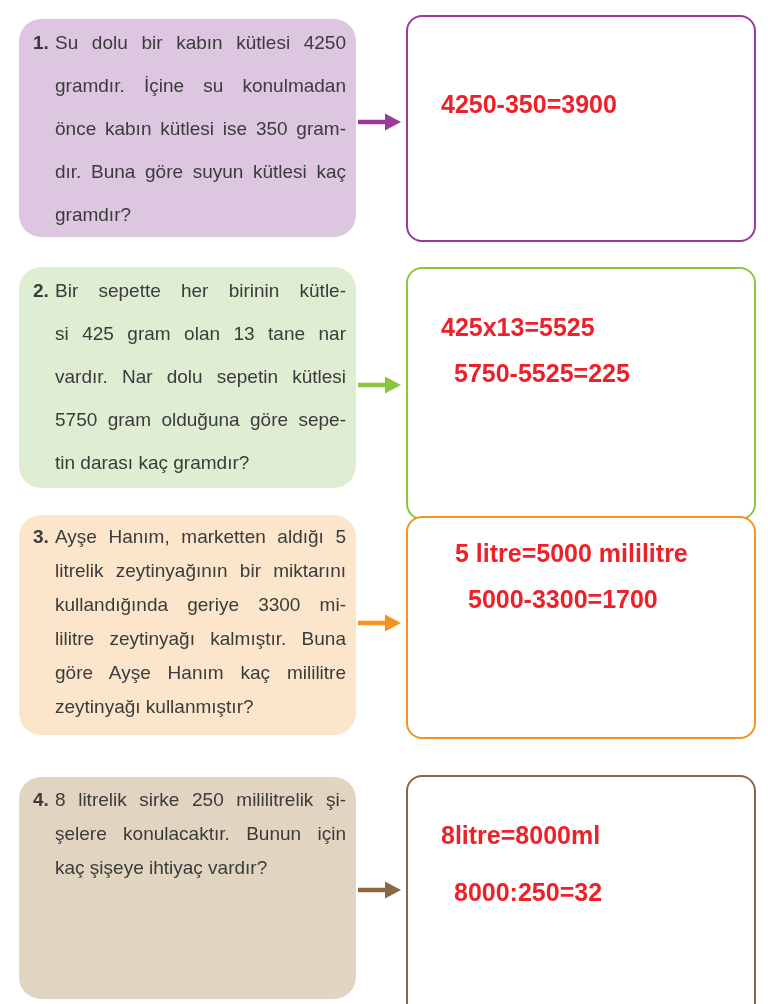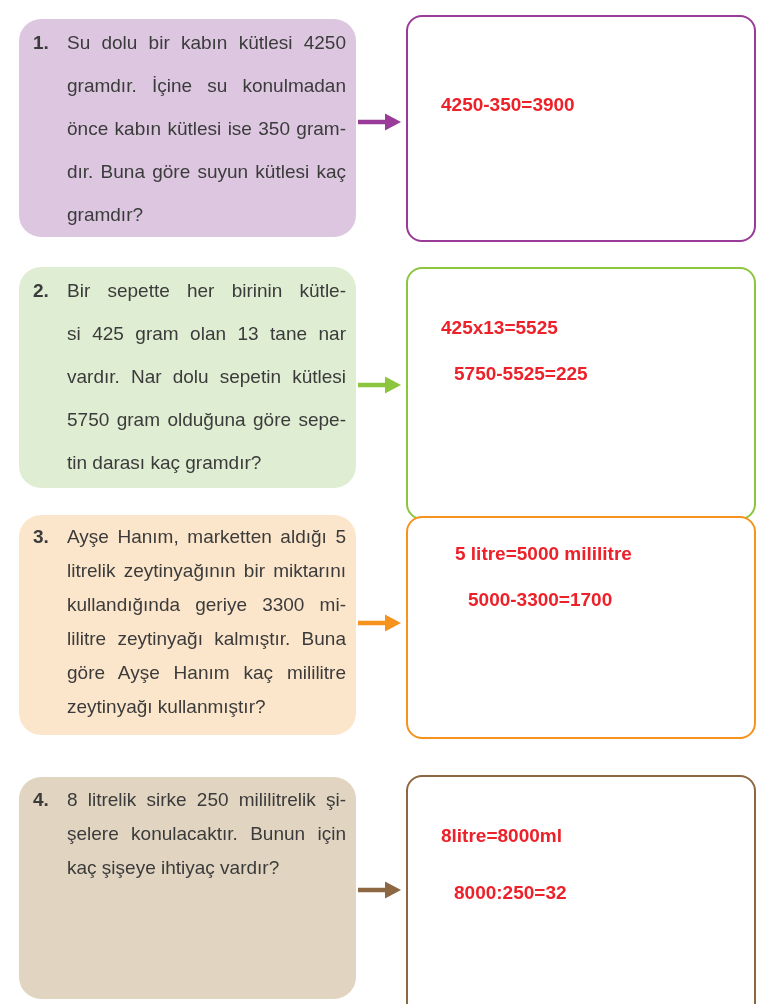--- a/index.html
+++ b/index.html
@@ -14,41 +14,41 @@
     border-radius: 22px; box-sizing: border-box;
     padding: 2px 10px 0 14px;
     display: flex; align-items: flex-start;
     font-size: 19px;
   }
   .q1 { top: 19px;  height: 218px; }
   .q2 { top: 267px; height: 221px; }
   .q3 { top: 515px; height: 220px; padding-top: 5px; }
   .q4 { top: 777px; height: 222px; padding-top: 6px; }
   .qnum { font-weight: bold; width: 22px; flex: none; }
-  .qtext { flex: 1; min-width: 0; margin-left: 12px; }
+  .qtext { flex: 1; min-width: 0; }
   .q1 .line, .q1 .qnum, .q2 .line, .q2 .qnum { line-height: 43px; }
   .q3 .line, .q3 .qnum, .q4 .line, .q4 .qnum { line-height: 34px; }
   .qtext .line { text-align: justify; text-align-last: justify; }
   .qtext .line:last-child { text-align-last: left; }
 
   
   .arrow { position: absolute; left: 356px; width: 46px; height: 24px; }
   .ar1 { top: 110px; } .ar2 { top: 373px; } .ar3 { top: 611px; } .ar4 { top: 878px; }
 
   
   .abox {
     position: absolute; left: 406px; width: 350px;
     border: 2px solid; border-radius: 16px; background: #ffffff;
     box-sizing: border-box;
   }
   .a1 { top: 15px;  height: 227px; padding: 74px 12px 0 33px; }
   .a2 { top: 267px; height: 253px; padding: 45px 4px 0 33px; }
   .a3 { top: 516px; height: 223px; padding: 22px 12px 0 47px; }
   .a4 { top: 775px; height: 272px; padding: 45px 12px 0 33px; }
-  .ans .line { font-weight: bold; font-size: 19px; line-height: 27px; margin-bottom: 19px; }
+  .ans .line { font-weight: bold; font-size: 25px; line-height: 27px; margin-bottom: 19px; }
   .ans .line + .line { margin-left: 13px; }
   .a4 .ans .line { margin-bottom: 30px; }
 </style>
 </head>
 <body>
 
 <div class="page" style="background-color: rgb(255, 255, 255); color: rgb(59, 59, 59);">
 
   <div class="qbox q1" style="background-color: rgb(220, 198, 224);">
     <div class="qnum">1.</div>

